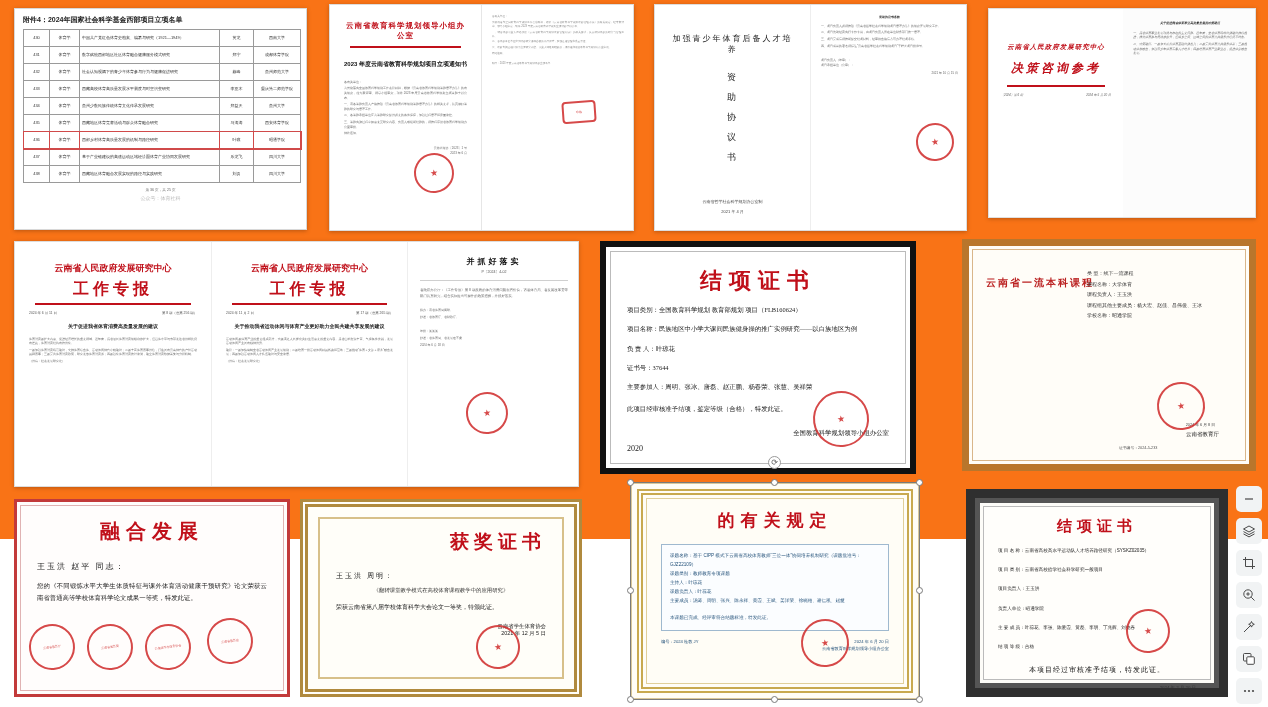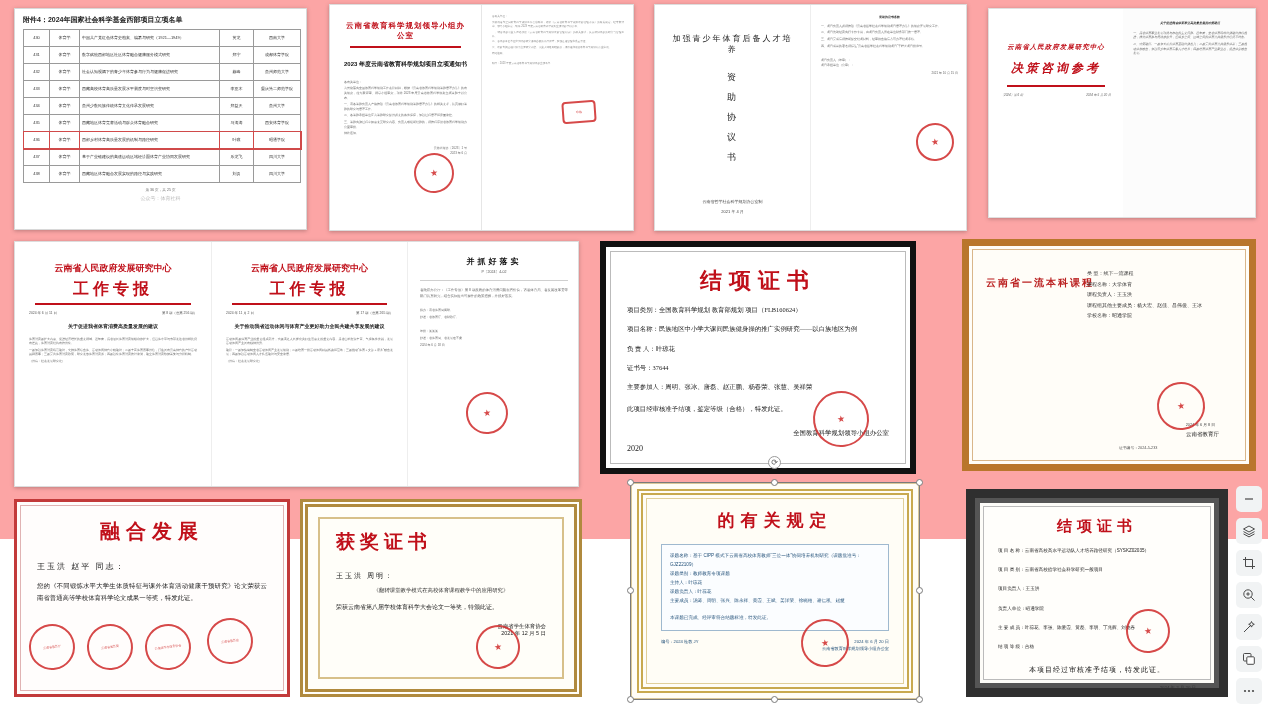--- a/index.html
+++ b/index.html
@@ -6,21 +6,21 @@
   html, body {
     margin: 0; padding: 0;
     width: 1268px; height: 707px;
     background: #ffffff;
     font-family: "Liberation Sans", sans-serif;
     overflow: hidden;
   }
   .canvas {
     position: relative;
     width: 1268px; height: 539px;
-    background: #fca5a5;
+    background: #f97316;
   }
   .card {
     position: absolute;
     background: #fff;
     overflow: hidden;
   }
   .shadow { box-shadow: 0 1px 4px rgba(0,0,0,0.25); }
 
   
   .doc-title-red {
@@ -116,21 +116,21 @@
   
   #card-honor { left: 14px; top: 499px; width: 276px; height: 198px; border: 3px solid #c23a3a; background: #fffdfc; }
   #card-honor .inner { position: absolute; inset: 3px; border: 1px solid #e0b3b3; padding: 12px 16px; }
   #card-honor .ttl { text-align: center; color: #c0101a; font-size: 20px; font-weight: bold; letter-spacing: 6px; font-family: "Liberation Serif", serif; }
   #card-honor .names { font-size: 8px; color: #1b1b1b; margin-top: 16px; letter-spacing: 2px; }
   #card-honor .body { font-size: 6.4px; color: #1b1b1b; line-height: 1.85; margin-top: 8px; text-align: justify; }
 
   
   #card-award { left: 300px; top: 499px; width: 282px; height: 198px; border: 8px double #b08a3e; background: #fffef9; }
   #card-award .pad { position: absolute; inset: 10px; border: 2px solid #d7c08a; padding: 10px 16px; }
-  #card-award .ttl { text-align: left; color: #c0101a; font-size: 19px; font-weight: bold; letter-spacing: 5px; font-family: "Liberation Serif", serif; }
+  #card-award .ttl { text-align: right; color: #c0101a; font-size: 19px; font-weight: bold; letter-spacing: 5px; font-family: "Liberation Serif", serif; }
   #card-award .nm { font-size: 7px; color: #222; margin-top: 16px; letter-spacing: 2px; }
   #card-award .bd { font-size: 6px; color: #222; line-height: 1.9; margin-top: 8px; }
 
   
   #card-jieti { left: 630px; top: 482px; width: 290px; height: 218px; background: #fffdf6; border: 2px solid #d8c79a; }
   #card-jieti .frame1 { position: absolute; inset: 5px; border: 6px double #c8a94f; }
   #card-jieti .frame2 { position: absolute; inset: 14px; border: 1px solid #e0cf9a; padding: 10px 14px; }
   #card-jieti .ttl { text-align: center; color: #c0101a; font-size: 17px; font-weight: bold; letter-spacing: 6px; font-family: "Liberation Serif", serif; }
   #card-jieti .box { margin-top: 12px; border: 1px solid #9fb9cf; padding: 7px 8px; background: #fbfdff; }
   #card-jieti .box .l { font-size: 4.6px; color: #24527a; line-height: 1.95; }

